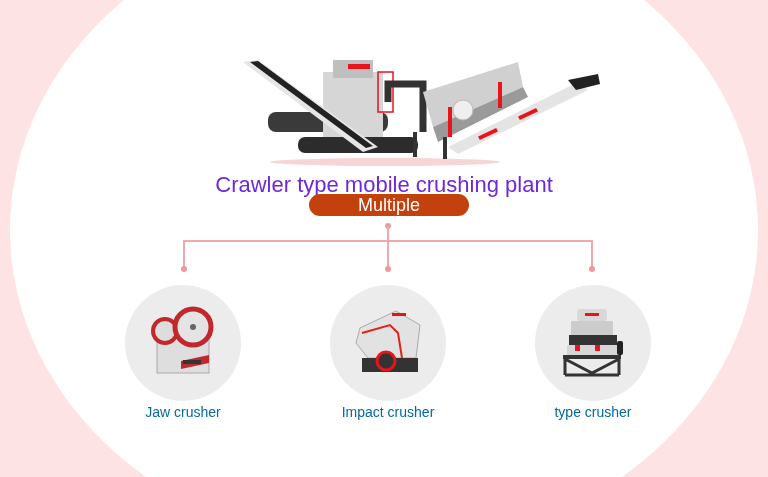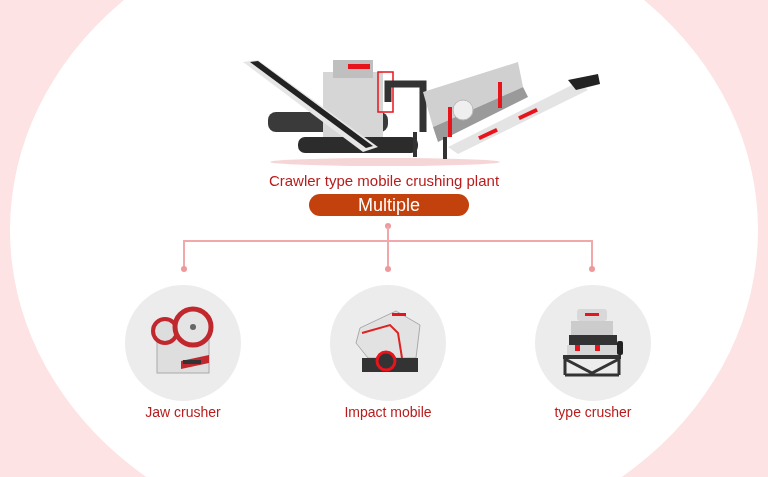--- a/index.html
+++ b/index.html
@@ -1,26 +1,26 @@
 <!DOCTYPE html>
 <html><head>
 <meta charset="utf-8">
 <style>
   html,body{margin:0;padding:0;}
   body{width:768px;height:477px;overflow:hidden;position:relative;background:#fde3e4;font-family:"Liberation Sans",sans-serif;}
   .bg-circle{position:absolute;left:10px;top:-90px;width:748px;height:640px;border-radius:50%;background:#ffffff;}
   .hero{position:absolute;left:238px;top:52px;width:365px;height:115px;}
   .shadow{position:absolute;left:270px;top:158px;width:230px;height:8px;border-radius:50%;background:#f6d5d6;}
-  .title{position:absolute;left:0;width:768px;top:172px;text-align:center;font-size:15px;color:#b91c1c;}
+  .title{position:absolute;left:0;width:768px;top:172px;text-align:center;font-size:22px;color:#6d28d9;}
   .pill{position:absolute;left:309px;top:194px;width:160px;height:22px;border-radius:11px;background:#c2410c;color:#fff;font-size:18px;line-height:22px;text-align:center;}
   .line{position:absolute;background:#f0a8aa;}
   .dot{position:absolute;width:6px;height:6px;border-radius:50%;background:#ee9a9c;}
   .card{position:absolute;top:285px;width:116px;height:116px;border-radius:50%;background:#ececec;}
   .card svg{position:absolute;left:18px;top:18px;}
-  .label{position:absolute;top:404px;width:160px;text-align:center;font-size:14px;color:#b91c1c;}
+  .label{position:absolute;top:404px;width:160px;text-align:center;font-size:14px;color:#0369a1;}
 </style>
 </head>
 <body>
 
 <div class="bg-circle"></div>
 
 <div class="shadow"></div>
 <svg class="hero" viewBox="0 0 365 115">
 
   <rect x="30" y="60" width="120" height="20" rx="8" fill="#3a3a3a"></rect>
@@ -77,21 +77,21 @@
 
 <div class="card" style="left:330px;">
   <svg width="80" height="80" viewBox="0 0 80 80">
     <polygon points="12,25 48,8 72,22 68,55 20,55 8,40" fill="#e2e2e2" stroke="#aaa"></polygon>
     <polyline points="14,30 42,22 50,30 54,55" fill="none" stroke="#d22" stroke-width="2"></polyline>
     <rect x="14" y="55" width="56" height="14" fill="#333"></rect>
     <circle cx="38" cy="58" r="9" fill="#333" stroke="#e8141c" stroke-width="3"></circle>
     <rect x="44" y="10" width="14" height="3" fill="#e8141c"></rect>
   </svg>
 </div>
-<div class="label" style="left:308px;">Impact mobile</div>
+<div class="label" style="left:308px;">Impact crusher</div>
 
 <div class="card" style="left:535px;">
   <svg width="80" height="80" viewBox="0 0 80 80">
     <rect x="24" y="6" width="30" height="12" rx="3" fill="#d8d8d8"></rect>
     <rect x="32" y="10" width="14" height="3" fill="#e8141c"></rect>
     <rect x="18" y="18" width="42" height="14" fill="#ccc"></rect>
     <rect x="16" y="32" width="48" height="10" fill="#333"></rect>
     <rect x="14" y="42" width="52" height="10" fill="#d6d6d6"></rect>
     <rect x="22" y="42" width="5" height="6" fill="#e8141c"></rect>
     <rect x="42" y="42" width="5" height="6" fill="#e8141c"></rect>

